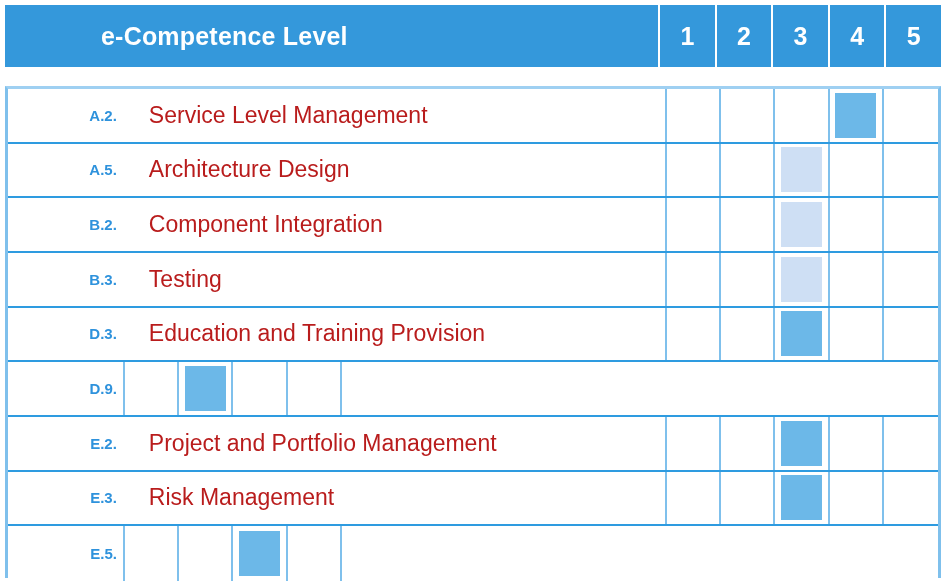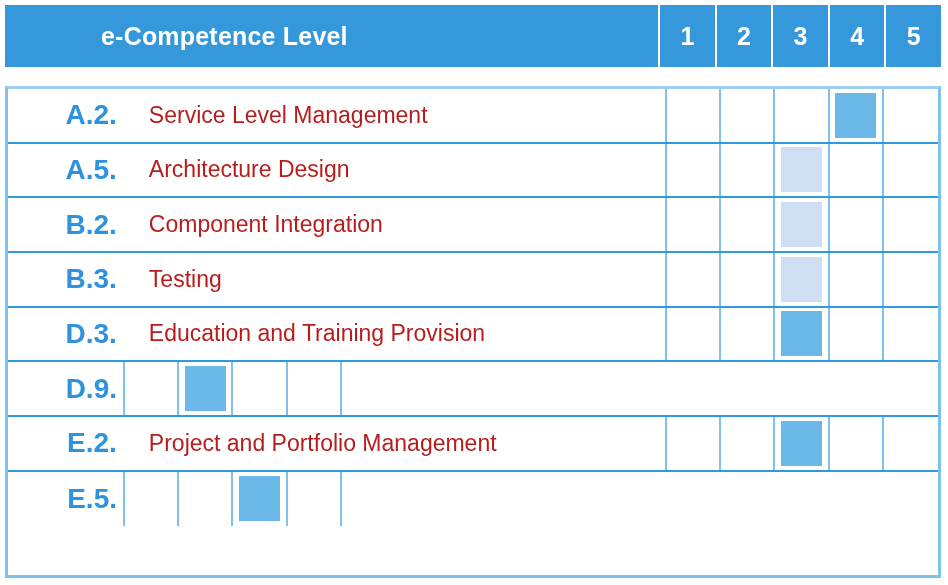--- a/index.html
+++ b/index.html
@@ -95,21 +95,21 @@
   }
 
   .cell-code {
     width: 115px;
     box-sizing: border-box;
     display: flex;
     align-items: center;
     justify-content: flex-end;
     padding-right: 6px;
     color: #2E92DC;
-    font-size: 28px;
+    font-size: 15px;
     font-weight: bold;
     line-height: 1;
   }
   .cell-label {
     width: 543px;
     box-sizing: border-box;
     display: flex;
     align-items: center;
     padding-left: 26px;
     color: #b91c1c;
@@ -303,20 +303,41 @@
           </div>
           <div class="level-cell">
             <div class="mark"></div>
           </div>
           <div class="level-cell">
             <div class="mark"></div>
           </div>
         </div>
       </div>
       <div class="row">
+        <div class="cell-code">E.3.</div>
+        <div class="cell-label">Risk Management</div>
+        <div class="level-cells">
+          <div class="level-cell">
+            <div class="mark"></div>
+          </div>
+          <div class="level-cell">
+            <div class="mark"></div>
+          </div>
+          <div class="level-cell">
+            <div class="mark filled-strong"></div>
+          </div>
+          <div class="level-cell">
+            <div class="mark"></div>
+          </div>
+          <div class="level-cell">
+            <div class="mark"></div>
+          </div>
+        </div>
+      </div>
+      <div class="row">
         <div class="cell-code">E.5.</div>
         <div class="level-cells">
           <div class="level-cell">
             <div class="mark"></div>
           </div>
           <div class="level-cell">
             <div class="mark"></div>
           </div>
           <div class="level-cell">
             <div class="mark filled-strong"></div>

